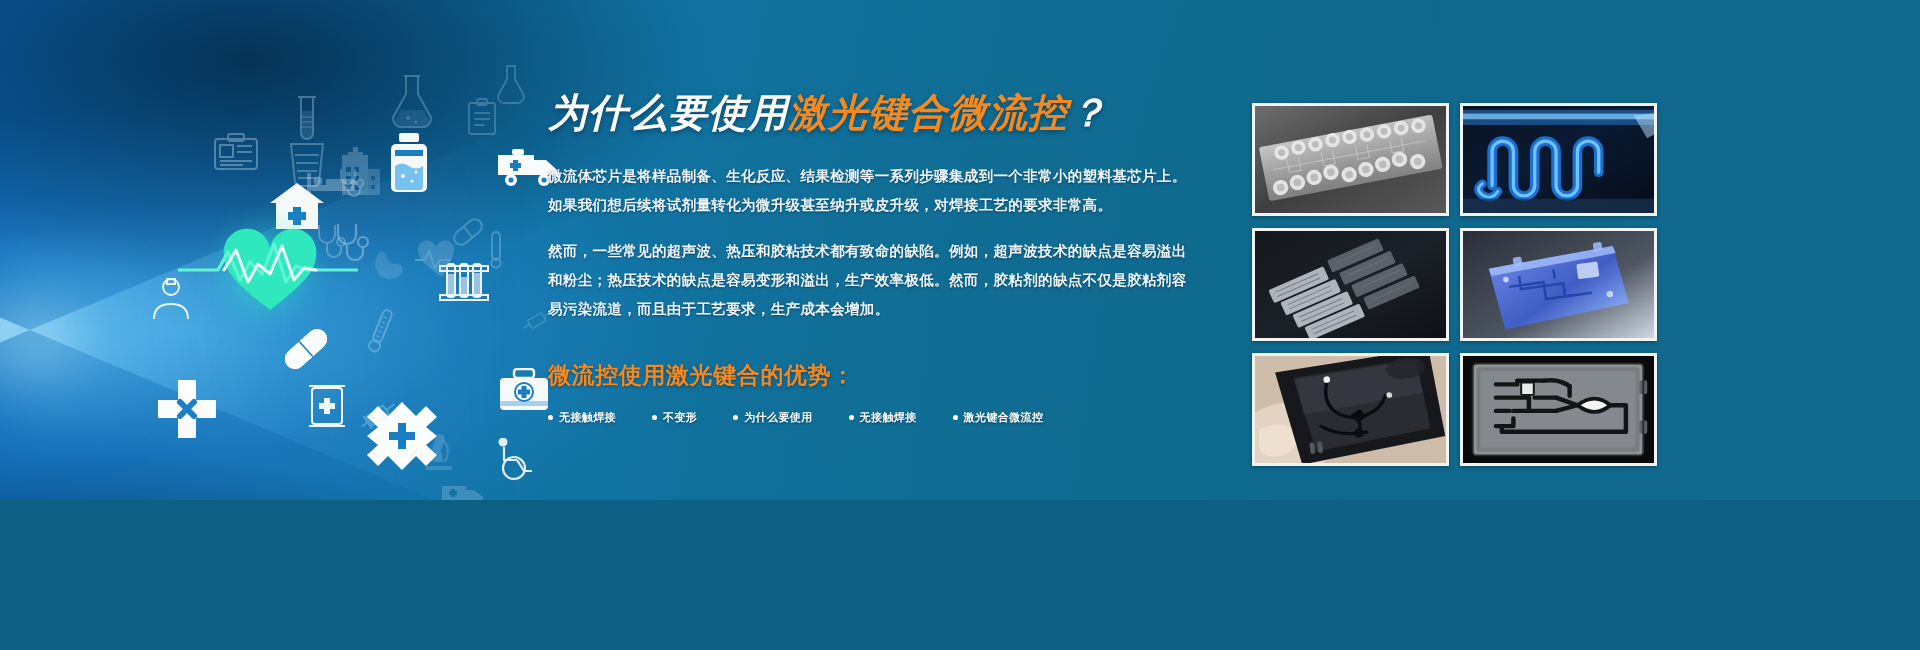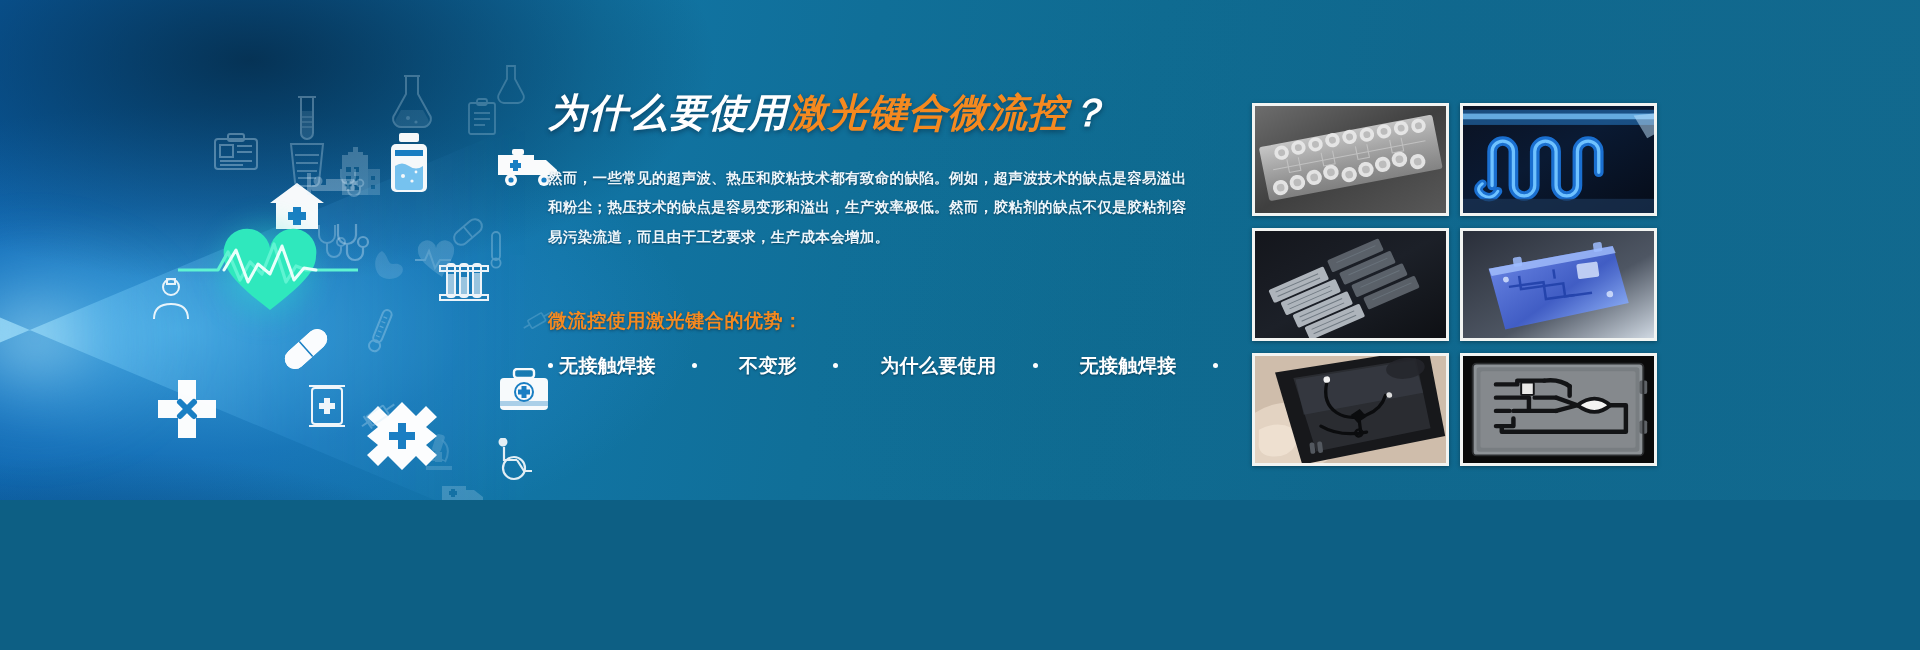--- a/index.html
+++ b/index.html
@@ -57,31 +57,31 @@
     text-shadow:0 2px 5px rgba(0,20,40,.45);
     font-family:"Liberation Sans","DejaVu Sans",sans-serif;
   }
   .headline .accent { color:#f5891f; }
 
   .para {
     margin-top:22px; font-size:14.5px; line-height:2.02;
     color:#eef6fb; font-weight:600; letter-spacing:.35px;
     text-shadow:0 1px 2px rgba(0,25,45,.5);
   }
-  .para.second { margin-top:24px; }
+  .para.second { margin-top:16px; }
 
   .sub-title {
-    margin-top:56px; font-size:19px; font-weight:700; color:#f5891f;
+    margin-top:36px; font-size:23px; font-weight:700; color:#f5891f;
     letter-spacing:.6px; text-shadow:0 1px 3px rgba(0,25,45,.5);
   }
 
   .bullets { margin-top:19px; display:flex; align-items:center; white-space:nowrap; }
-  .bullet { display:flex; align-items:center; color:#ffffff; font-size:19px; font-weight:700;
+  .bullet { display:flex; align-items:center; color:#ffffff; font-size:11px; font-weight:700;
             letter-spacing:.4px; text-shadow:0 1px 2px rgba(0,25,45,.55); }
-  .bullet + .bullet { margin-left:36px;gap:36px; }
+  .bullet + .bullet { margin-left:36px; }
   .dot { width:5px; height:5px; border-radius:50%; background:#ffffff; margin-right:6px; flex:none; }
 
   
   .grid {
     position:absolute; left:1252px; top:103px;
     display:grid; grid-template-columns:197px 197px; grid-template-rows:113px 113px 113px;
     gap:12px 11px;
   }
   .cell {
     width:197px; height:113px; background:#1a1a1a; border:3px solid #f2f4f2;
@@ -462,20 +462,21 @@
       <path d="M92 88 C58 62 46 48 46 34 A19 19 0 0 1 92 26 A19 19 0 0 1 138 34 C138 48 126 62 92 88 Z" fill="#2fe8bd"></path>
       <polyline points="0,48 40,48 50,30 62,58 72,40 84,52 96,22 108,60 118,44 128,48 180,48" fill="none" stroke="#5ff4d2" stroke-width="3.2" stroke-linejoin="round" stroke-linecap="round"></polyline>
       <polyline points="46,48 58,28 70,60 80,42 92,52 104,24 116,58 126,46 138,48" fill="none" stroke="#e9fffb" stroke-width="3" stroke-linejoin="round" stroke-linecap="round"></polyline>
     </svg>
   </div>
 
   <div class="content">
 
     <h1 class="headline"><span>为什么要使用</span><span class="accent">激光键合微流控</span><span>？</span></h1>
 
+    <p class="para">微流体芯片是将样品制备、生化反应、结果检测等一系列步骤集成到一个非常小的塑料基芯片上。如果我们想后续将试剂量转化为微升级甚至纳升或皮升级，对焊接工艺的要求非常高。</p>
     <p class="para second">然而，一些常见的超声波、热压和胶粘技术都有致命的缺陷。例如，超声波技术的缺点是容易溢出和粉尘；热压技术的缺点是容易变形和溢出，生产效率极低。然而，胶粘剂的缺点不仅是胶粘剂容易污染流道，而且由于工艺要求，生产成本会增加。</p>
 
     <h2 class="sub-title">微流控使用激光键合的优势：</h2>
 
     <div class="bullets">
       <span class="bullet">
           <i class="dot"></i>
           <span>无接触焊接</span>
         </span>
       <span class="bullet">

